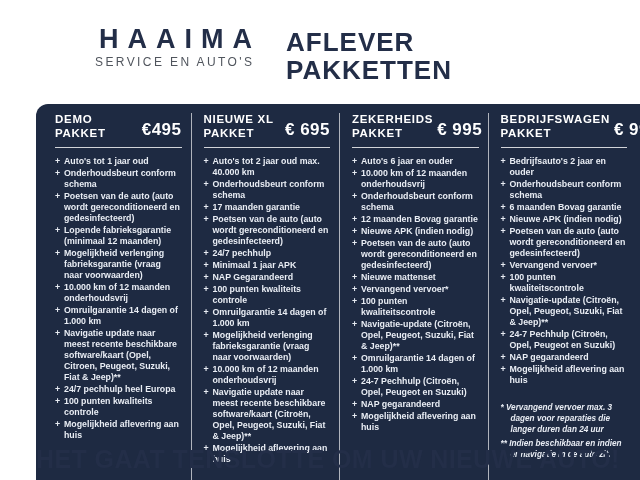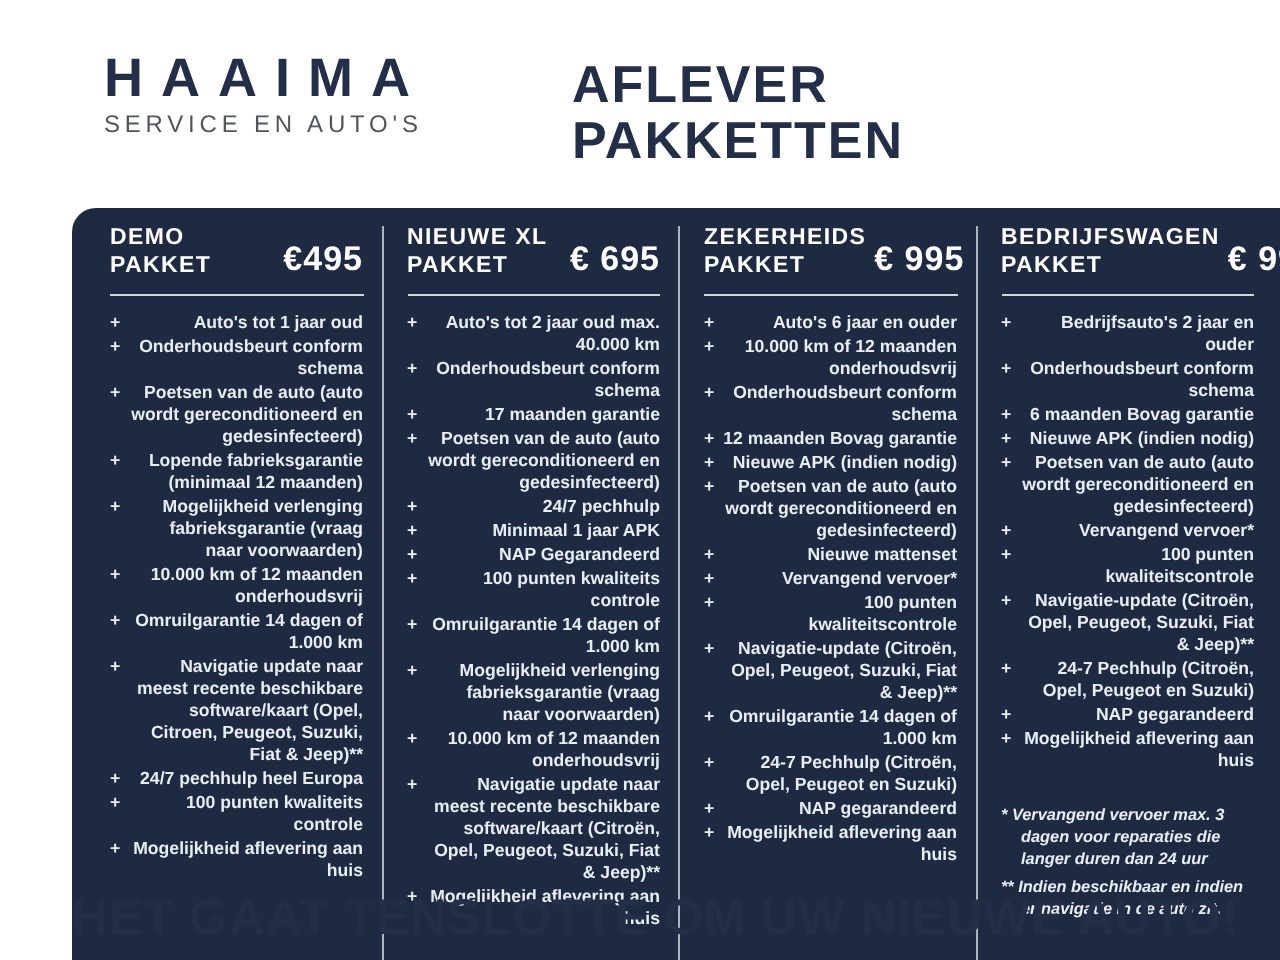--- a/index.html
+++ b/index.html
@@ -11,21 +11,21 @@
   }
   *{margin:0;padding:0;box-sizing:border-box;}
   html,body{width:640px;height:480px;}
   body{
     position:relative;
     background:#ffffff;
     font-family:"Liberation Sans", sans-serif;
     overflow:hidden;
   }
   
-  .logo-block{position:absolute;left:52px;top:24px;width:200px;text-align:left;}
+  .logo-block{position:absolute;left:52px;top:24px;width:200px;text-align:right;}
   .logo-main{
     font-size:27px;font-weight:bold;color:var(--ink);
     letter-spacing:9px;margin-right:-9px;line-height:30px;white-space:nowrap;
   }
   .logo-sub{
     font-size:12px;font-weight:normal;color:var(--sub);
     letter-spacing:2.4px;margin-right:-2.4px;line-height:15px;white-space:nowrap;margin-top:1px;
   }
   .title-block{position:absolute;left:286px;top:28px;}
   .title-line{
@@ -44,21 +44,21 @@
   .col{flex:1;padding:0 9px 0 12px;border-right:1px solid var(--line);min-width:0;}
   .col:first-child{padding-left:19px;}
   .col:last-child{border-right:none;}
   .pkg-header{display:flex;justify-content:space-between;align-items:flex-end;}
   .pkg-name{font-size:11.5px;font-weight:bold;line-height:13.5px;letter-spacing:.7px;color:#fff;white-space:nowrap;}
   .pkg-price{font-size:17px;font-weight:bold;color:#fff;letter-spacing:.5px;white-space:nowrap;padding-left:4px;}
   .pkg-rule{border:none;border-top:1.5px solid rgba(255,255,255,.8);margin:7px 0 8px 0;}
   .items{}
   .item{display:flex;margin-bottom:1px;font-size:8.8px;line-height:11px;font-weight:bold;color:var(--card-text);}
   .plus{width:9px;flex:0 0 9px;}
-  .txt{flex:1;min-width:0;text-align:right;}
+  .txt{flex:1;min-width:0;}
   .footnotes{margin-top:16px;font-style:italic;font-size:8.2px;line-height:11px;font-weight:bold;color:var(--card-text);}
   .fn{padding-left:10px;text-indent:-10px;margin-bottom:3px;}
   
   .tagline{
     position:absolute;left:36px;top:445px;
     font-size:25px;font-weight:bold;color:var(--ink);
     letter-spacing:.4px;white-space:nowrap;line-height:28px;
   }
 </style>
 </head>

